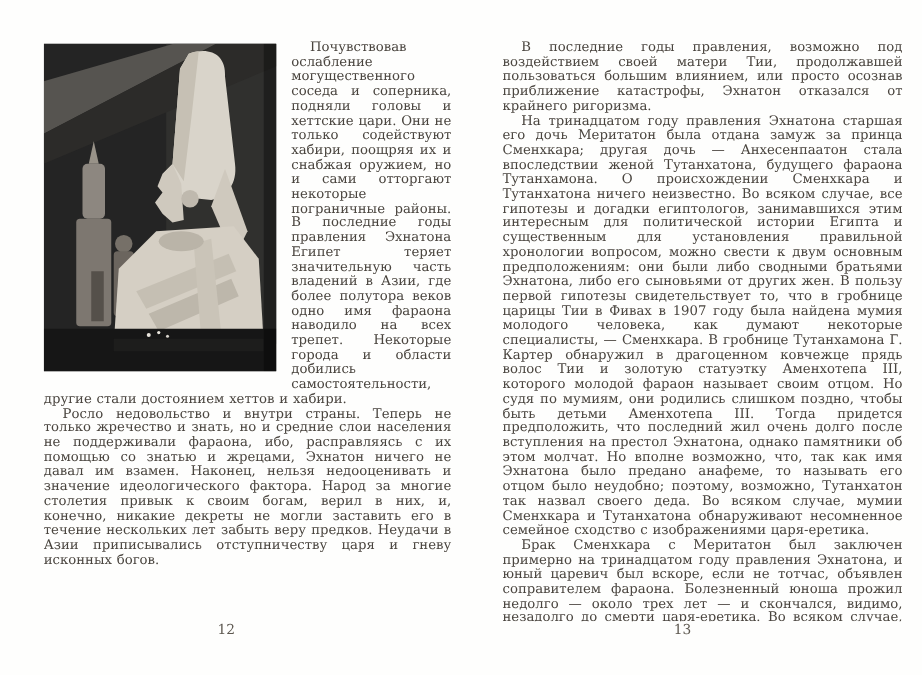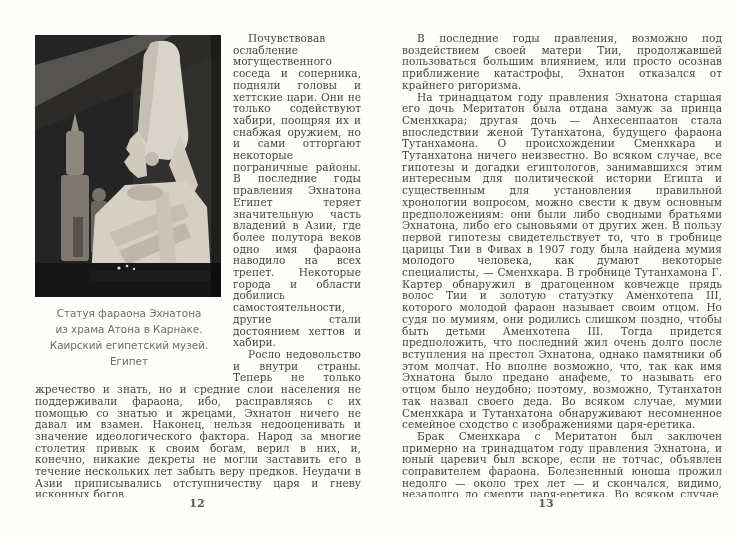--- a/index.html
+++ b/index.html
@@ -43,22 +43,22 @@
     font-size:10.4px;
     line-height:16px;
     color:#6e6c68;
   }
   .cap-line{display:block;}
   .pagenum{
     position:absolute;top:497px;
     font-size:11px;color:#5d5850;
     text-align:center;
   }
-  .pagenum-left{left:34px;width:326px;font-weight:bold;}
-  .pagenum-right{left:386px;width:320px;font-weight:bold;}
+  .pagenum-left{left:18px;width:326px;}
+  .pagenum-right{left:386px;width:320px;}
 </style>
 </head>
 <body>
 
 <div class="book">
 
   <div class="page page-left">
     <figure class="photo-figure" style="margin-left:0">
       <div class="photo">
         <svg width="186" height="262" viewBox="0 0 186 262" xmlns="http://www.w3.org/2000/svg">
@@ -91,25 +91,20 @@
           <ellipse cx="110" cy="158" rx="18" ry="8" fill="#bab4a8"></ellipse>
 
           <rect x="0" y="228" width="186" height="34" fill="#161616"></rect>
           <rect x="56" y="236" width="120" height="10" fill="#1d1d1c"></rect>
           <circle cx="84" cy="233" r="1.6" fill="#e8e4dc"></circle>
           <circle cx="92" cy="231" r="1.3" fill="#e8e4dc"></circle>
           <circle cx="99" cy="234" r="1.2" fill="#d8d4cc"></circle>
           <rect x="176" y="0" width="10" height="262" fill="rgba(0,0,0,0.35)"></rect>
         </svg>
       </div>
-      <figcaption class="caption">
-        <span class="cap-line">Статуя фараона Эхнатона</span>
-        <span class="cap-line">из храма Атона в Карнаке.</span>
-        <span class="cap-line">Каирский египетский музей. Египет</span>
-      </figcaption>
     </figure>
     <p>Почувствовав ослабление могущественного соседа и соперника, подняли головы и хеттские цари. Они не только содействуют хабири, поощряя их и снабжая оружием, но и сами отторгают некоторые пограничные районы. В последние годы правления Эхнатона Египет теряет значительную часть владений в Азии, где более полутора веков одно имя фараона наводило на всех трепет. Некоторые города и области добились самостоятельности, другие стали достоянием хеттов и хабири.</p>
     <p>Росло недовольство и внутри страны. Теперь не только жречество и знать, но и средние слои населения не поддерживали фараона, ибо, расправляясь с их помощью со знатью и жрецами, Эхнатон ничего не давал им взамен. Наконец, нельзя недооценивать и значение идеологического фактора. Народ за многие столетия привык к своим богам, верил в них, и, конечно, никакие декреты не могли заставить его в течение нескольких лет забыть веру предков. Неудачи в Азии приписывались отступничеству царя и гневу исконных богов.</p>
 
   </div>
 
   <div class="page page-right">
     <p>В последние годы правления, возможно под воздействием своей матери Тии, продолжавшей пользоваться большим влиянием, или просто осознав приближение катастрофы, Эхнатон отказался от крайнего ригоризма.</p>
     <p>На тринадцатом году правления Эхнатона старшая его дочь Меритатон была отдана замуж за принца Сменхкара; другая дочь — Анхесенпаатон стала впоследствии женой Тутанхатона, будущего фараона Тутанхамона. О происхождении Сменхкара и Тутанхатона ничего неизвестно. Во всяком случае, все гипотезы и догадки египтологов, занимавшихся этим интересным для политической истории Египта и существенным для установления правильной хронологии вопросом, можно свести к двум основным предположениям: они были либо сводными братьями Эхнатона, либо его сыновьями от других жен. В пользу первой гипотезы свидетельствует то, что в гробнице царицы Тии в Фивах в 1907 году была найдена мумия молодого человека, как думают некоторые специалисты, — Сменхкара. В гробнице Тутанхамона Г. Картер обнаружил в драгоценном ковчежце прядь волос Тии и золотую статуэтку Аменхотепа III, которого молодой фараон называет своим отцом. Но судя по мумиям, они родились слишком поздно, чтобы быть детьми Аменхотепа III. Тогда придется предположить, что последний жил очень долго после вступления на престол Эхнатона, однако памятники об этом молчат. Но вполне возможно, что, так как имя Эхнатона было предано анафеме, то называть его отцом было неудобно; поэтому, возможно, Тутанхатон так назвал своего деда. Во всяком случае, мумии Сменхкара и Тутанхатона обнаруживают несомненное семейное сходство с изображениями царя-еретика.</p>
     <p>Брак Сменхкара с Меритатон был заключен примерно на тринадцатом году правления Эхнатона, и юный царевич был вскоре, если не тотчас, объявлен соправителем фараона. Болезненный юноша прожил недолго — около трех лет — и скончался, видимо, незадолго до смерти царя-еретика. Во всяком случае, никаких сколько-нибудь заметных следов правление Сменхкара не оставило. Как уже упоминалось, мумия его сохранилась в усыпальнице царицы Тии. Что касается Эхнатона, то его, видимо, погребли в гробнице в скалах, окружающих Ахетатон.</p>

